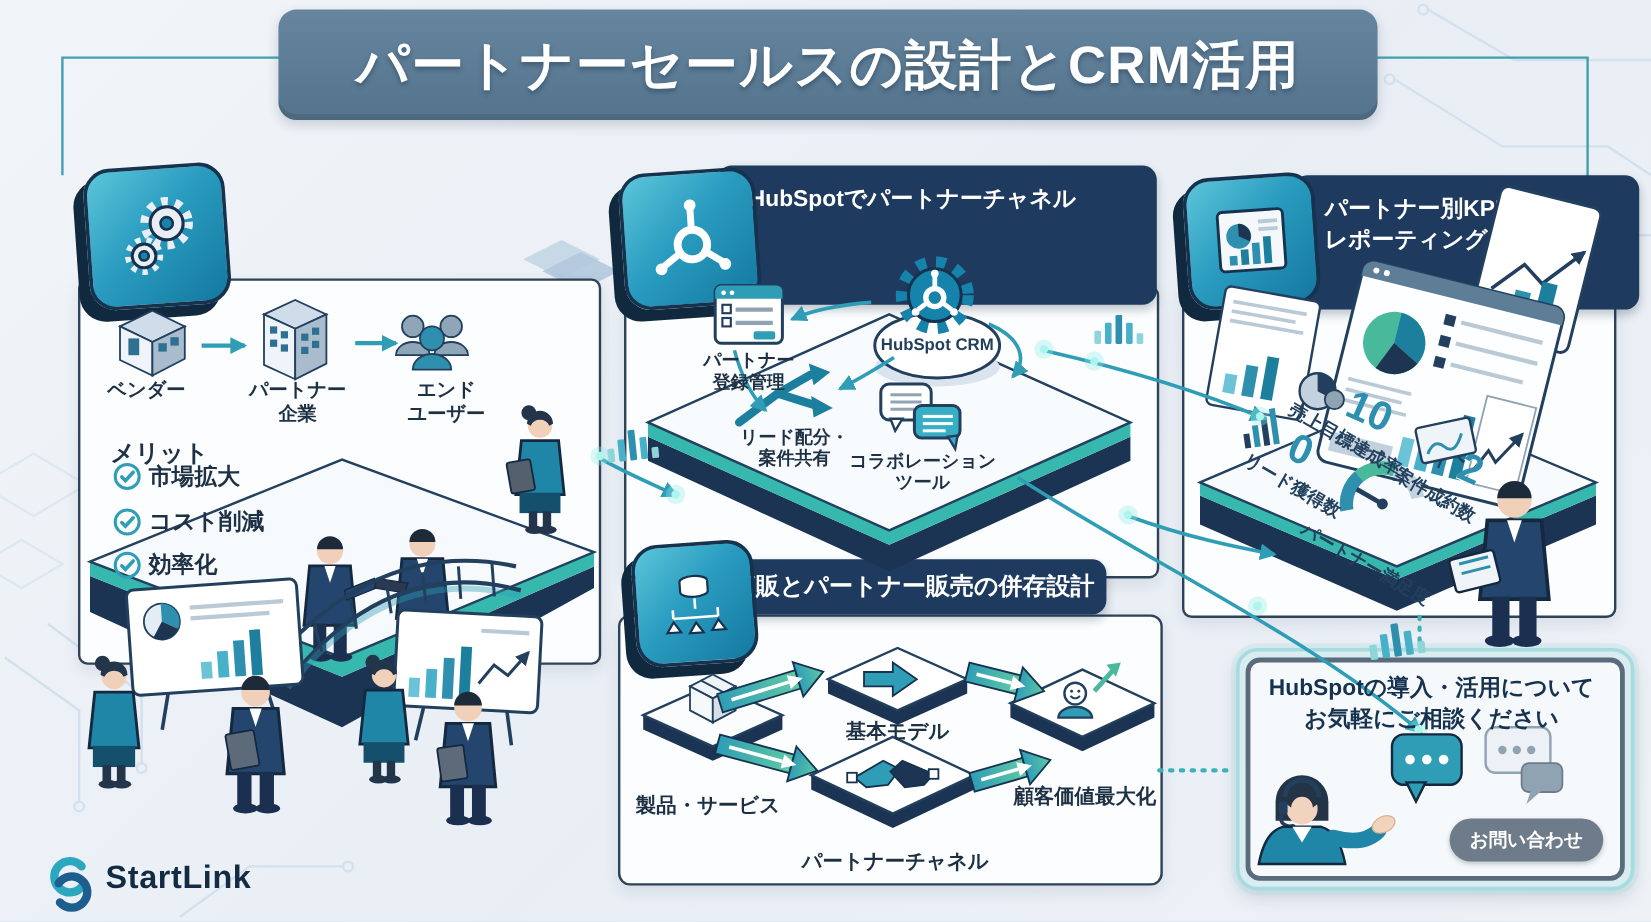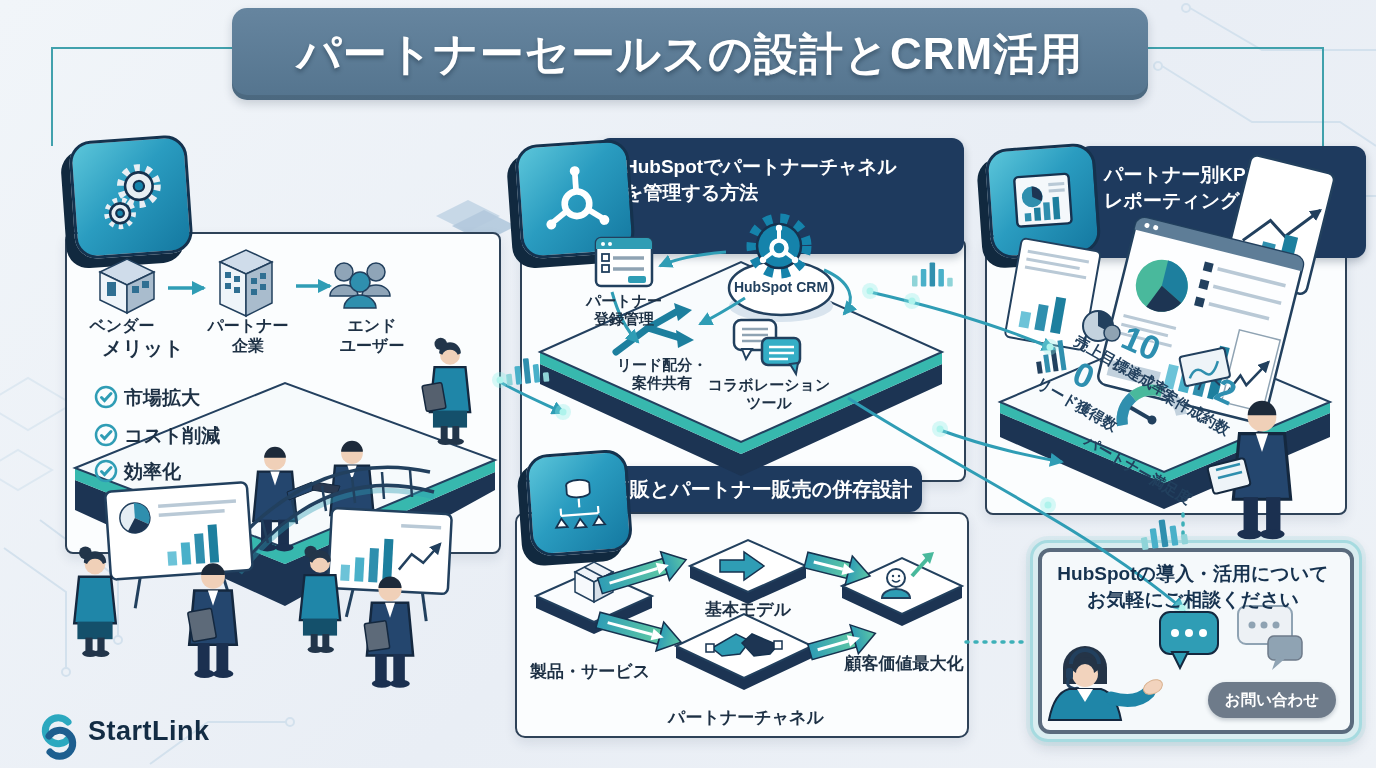--- a/index.html
+++ b/index.html
@@ -64,21 +64,20 @@
 
   <div class="title-banner">パートナーセールスの設計とCRM活用</div>
 
   <div class="card" style="left:65px;top:232px;width:432px;height:318px;"></div>
   <div class="card" style="left:520px;top:238px;width:442px;height:240px;"></div>
   <div class="card" style="left:985px;top:235px;width:358px;height:276px;"></div>
   <div class="card" style="left:515px;top:512px;width:450px;height:222px;border-radius:10px;"></div>
 
   <div class="hdr" style="left:598px;top:138px;width:340px;height:100px;font-size:19px;padding:16px 0 0 26px;">
     <div>HubSpotでパートナーチャネル</div>
-    <div>を管理する方法</div>
   </div>
   <div class="hdr" style="left:1078px;top:146px;width:262px;height:96px;font-size:19px;padding:16px 0 0 26px;">
     <div>パートナー別KPI設計と</div>
     <div>レポーティング</div>
   </div>
   <div class="hdr" style="left:600px;top:466px;width:322px;height:46px;font-size:20px;display:flex;align-items:center;justify-content:center;">
     <div>直販とパートナー販売の併存設計</div>
   </div>
 
   <div class="cube" style="left:72px;top:138px;width:112px;height:112px;">
@@ -553,21 +552,21 @@
     <div></div>
   </div>
   <div class="lbl nowrap" style="left:196px;top:316px;width:104px;font-size:16px;">
     <div>パートナー</div>
     <div>企業</div>
   </div>
   <div class="lbl nowrap" style="left:318px;top:316px;width:108px;font-size:16px;">
     <div>エンド</div>
     <div>ユーザー</div>
   </div>
-  <div class="lbl lbl-l nowrap" style="left:92px;top:336px;font-size:20px;margin-left:10px;">メリット</div>
+  <div class="lbl lbl-l nowrap" style="left:92px;top:366px;font-size:20px;">メリット</div>
   <div class="lbl lbl-l nowrap" style="left:124px;top:386px;font-size:19px;">市場拡大</div>
   <div class="lbl lbl-l nowrap" style="left:124px;top:424px;font-size:19px;">コスト削減</div>
   <div class="lbl lbl-l nowrap" style="left:124px;top:460px;font-size:19px;">効率化</div>
 
   <div class="lbl nowrap" style="left:726px;top:279px;width:110px;font-size:14px;color:#22405e;">HubSpot CRM</div>
   <div class="lbl nowrap" style="left:565px;top:292px;width:118px;font-size:15px;">
     <div>パートナー</div>
     <div>登録管理</div>
   </div>
   <div class="lbl nowrap" style="left:596px;top:356px;width:132px;font-size:15px;">

